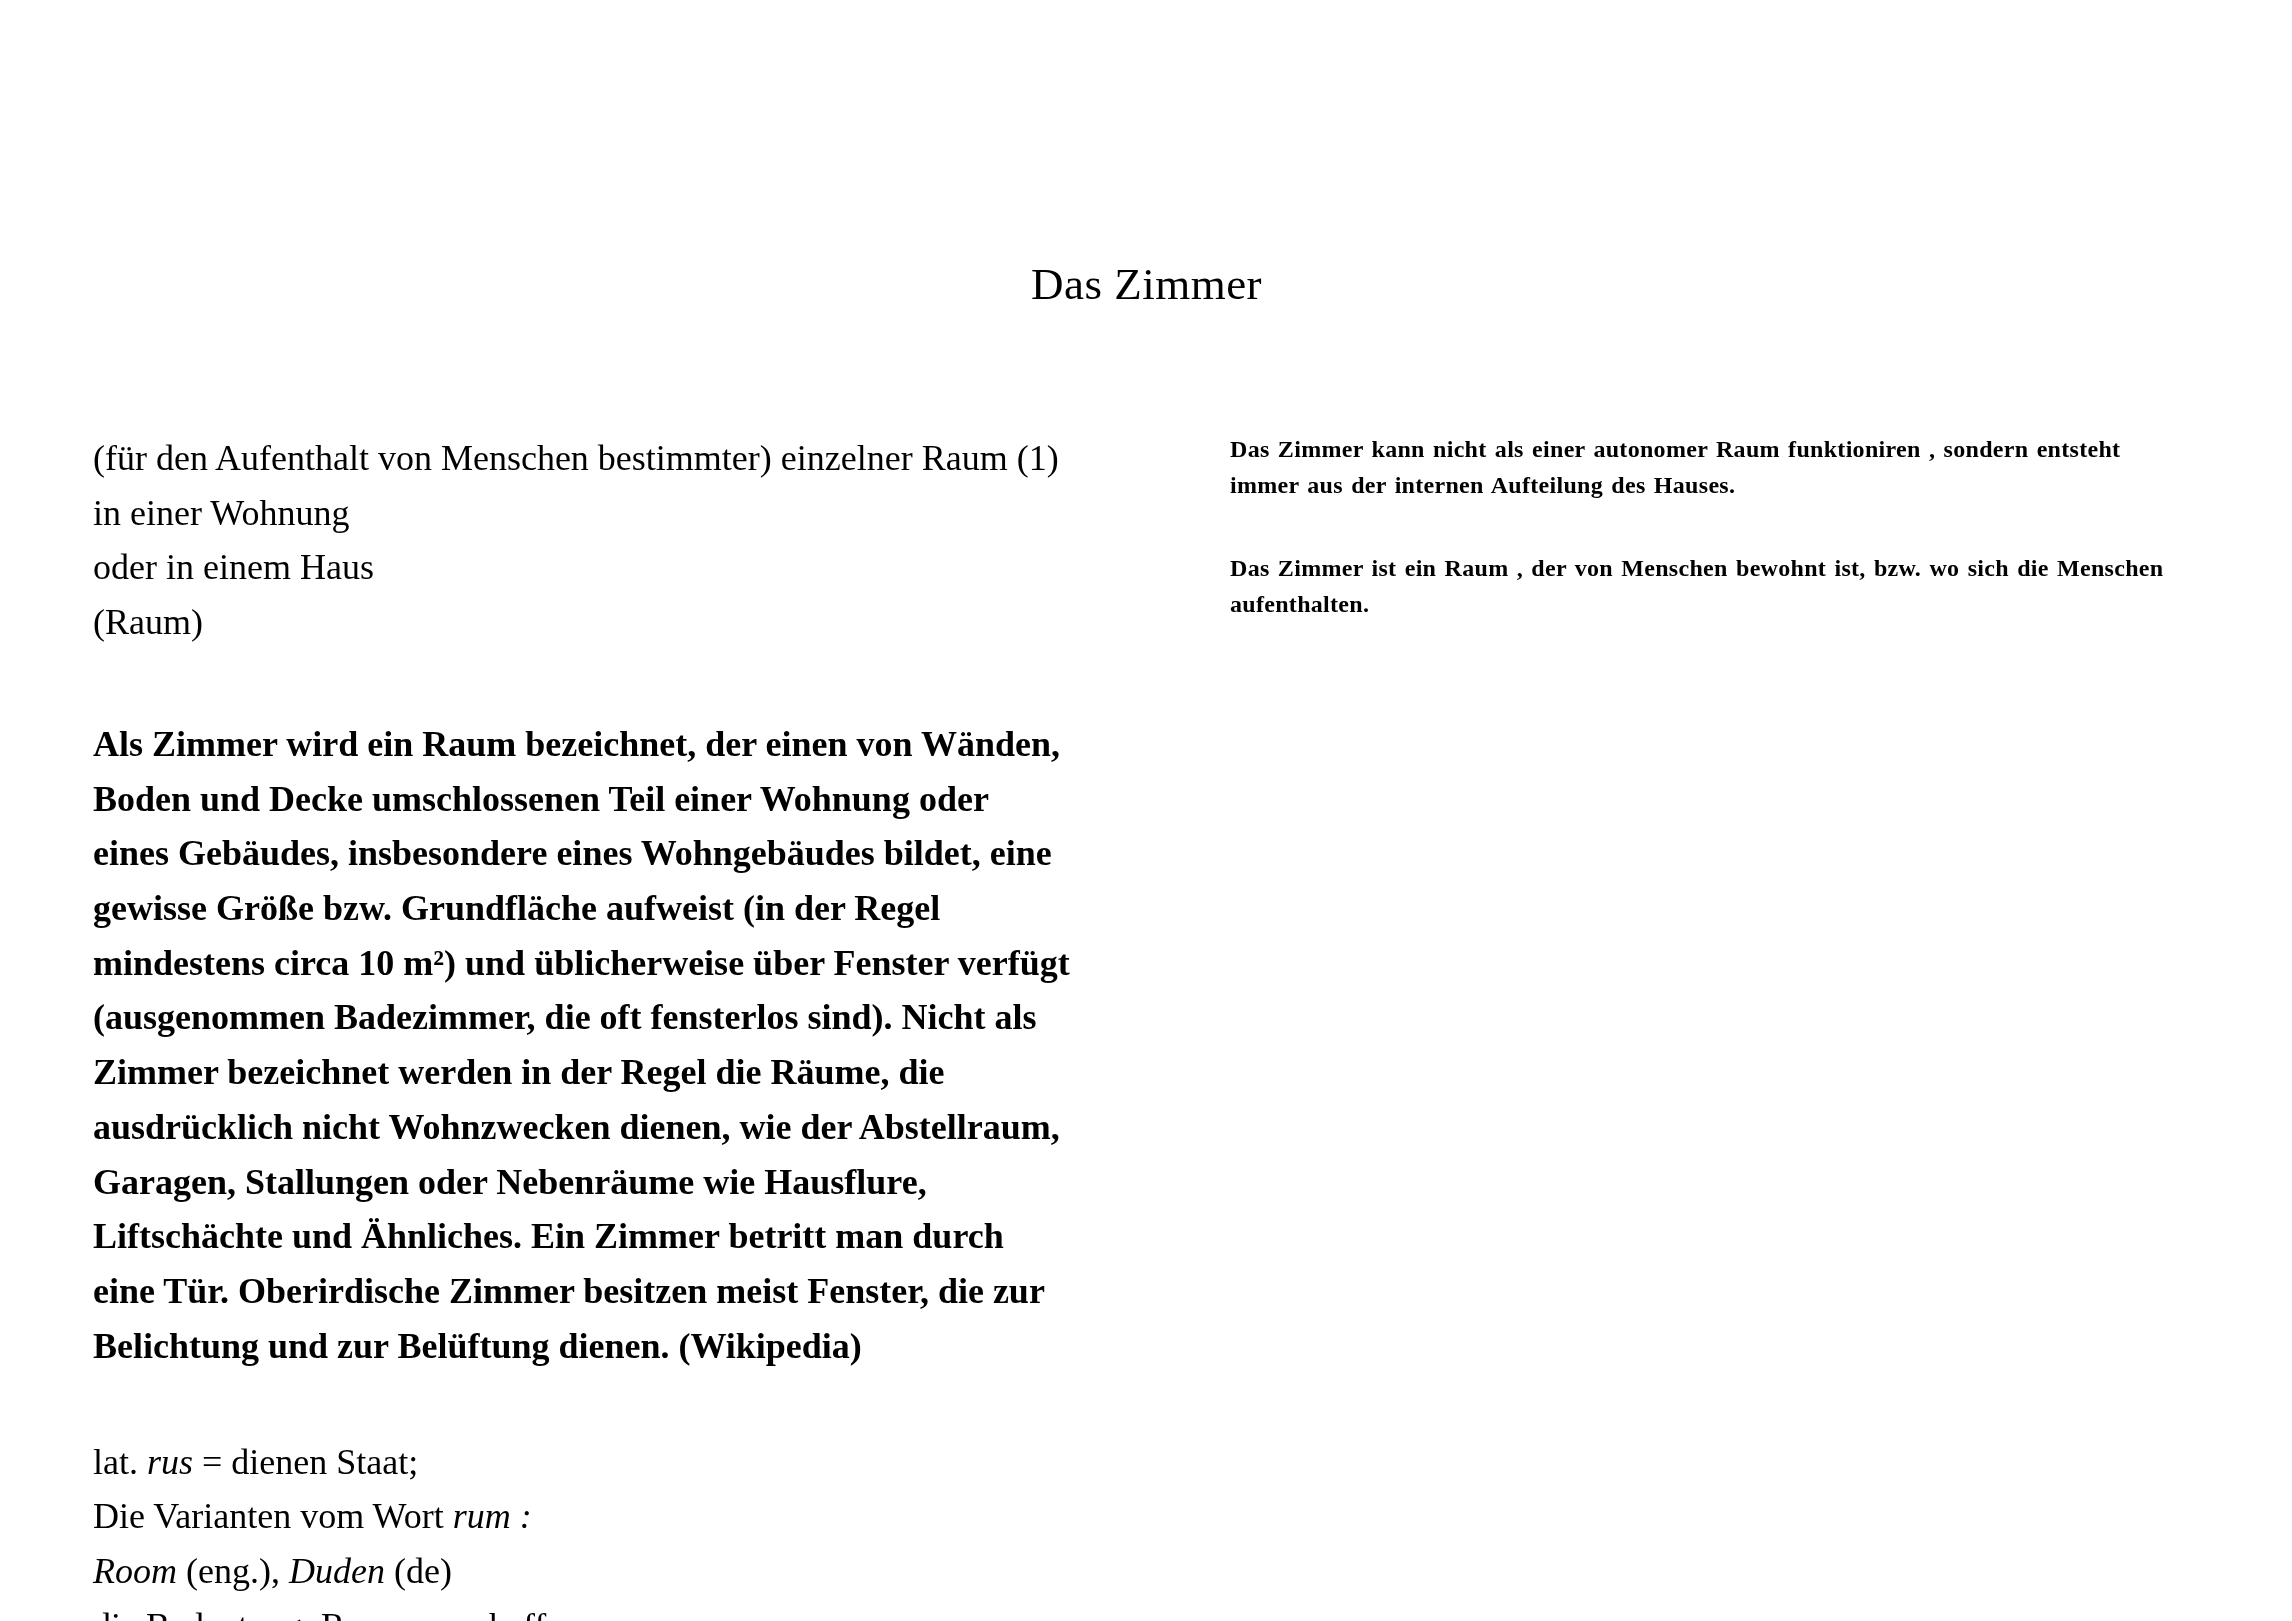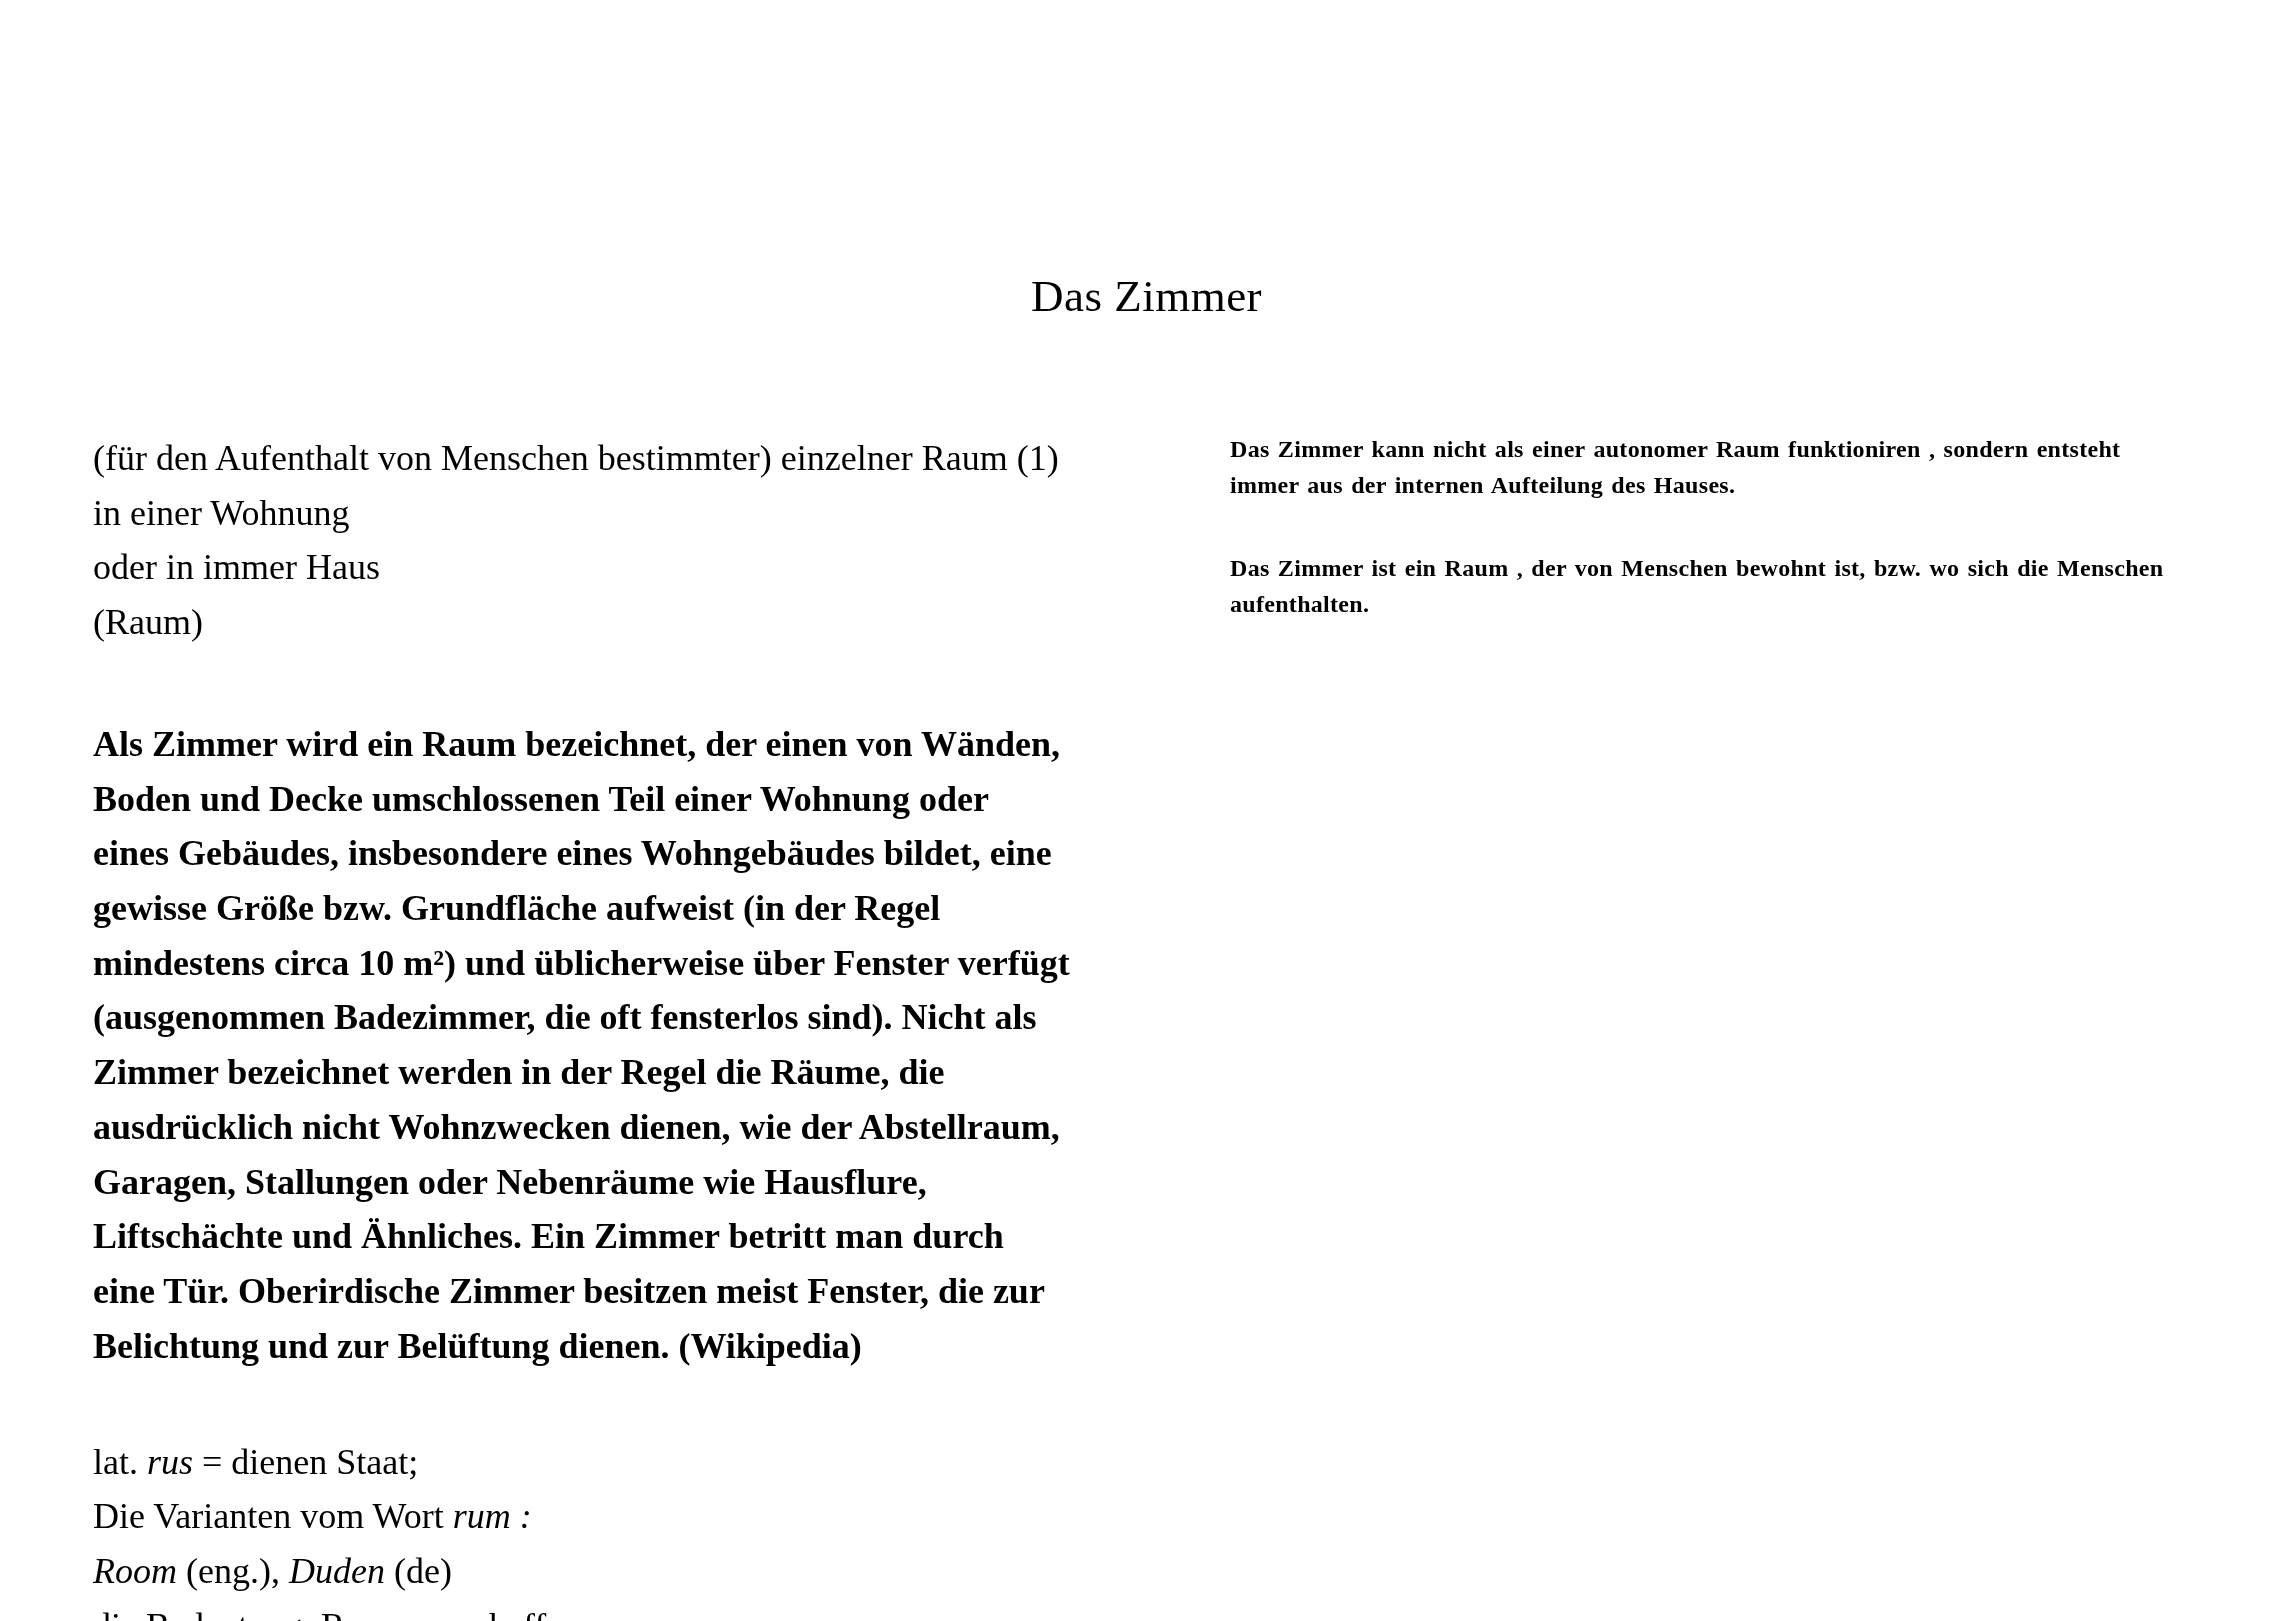--- a/index.html
+++ b/index.html
@@ -16,21 +16,21 @@
     overflow: hidden;
   }
 
   .page {
     position: absolute;
     inset: 0;
   }
 
   .title {
     position: absolute;
-    top: 240px;
+    top: 228px;
     left: 0;
     width: 2293px;
     text-align: center;
     font-size: 45px;
     letter-spacing: 0.5px;
     font-weight: 400;
   }
 
   
   .col-left {
@@ -92,21 +92,21 @@
 
 <div class="page">
 
   <h1 class="title">Das Zimmer</h1>
 
   <div class="col-left">
 
 
     <p class="para duden">
       <span>(für den Aufenthalt von Menschen bestimmter) einzelner Raum (1) in einer Wohnung</span><br>
-      <span>oder in immer Haus</span><br>
+      <span>oder in einem Haus</span><br>
       <span>(Raum)</span>
     </p>
 
     <p class="para body">Als Zimmer wird ein Raum bezeichnet, der einen von Wänden, Boden und Decke umschlossenen Teil einer Wohnung oder eines Gebäudes, insbesondere eines Wohngebäudes bildet, eine gewisse Größe bzw. Grundfläche aufweist (in der Regel mindestens circa 10 m²) und üblicherweise über Fenster verfügt (ausgenommen Badezimmer, die oft fensterlos sind). Nicht als Zimmer bezeichnet werden in der Regel die Räume, die ausdrücklich nicht Wohnzwecken dienen, wie der Abstellraum, Garagen, Stallungen oder Nebenräume wie Hausflure, Liftschächte und Ähnliches. Ein Zimmer betritt man durch eine Tür. Oberirdische Zimmer besitzen meist Fenster, die zur Belichtung und zur Belüftung dienen.  (Wikipedia)</p>
 
     <p class="para etym">
       <span>lat. </span><span class="it">rus</span><span> = dienen Staat;</span><br>
       <span>Die Varianten vom Wort </span><span class="it">rum :</span><br>
       <span class="it">Room</span><span> (eng.), </span><span class="it">Duden</span><span> (de)</span><br>
       <span> die Bedeutung: Raum zu schaffen</span>

